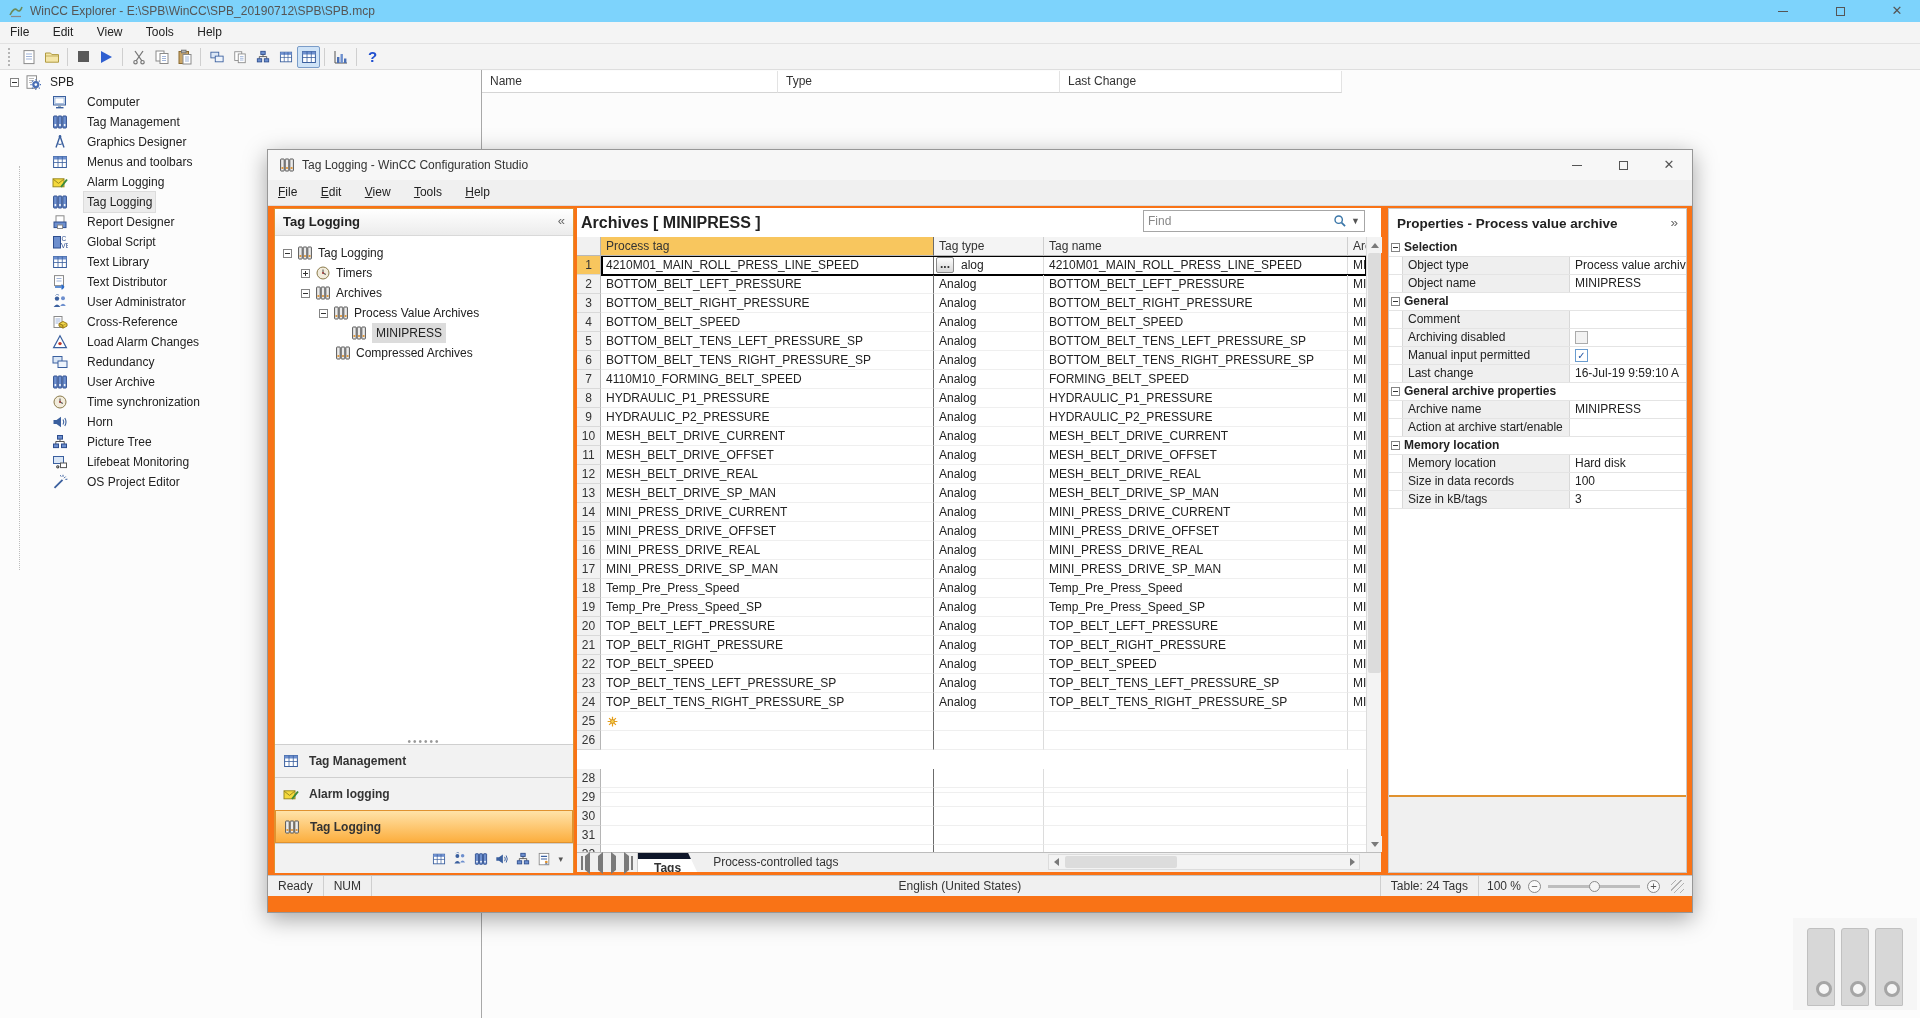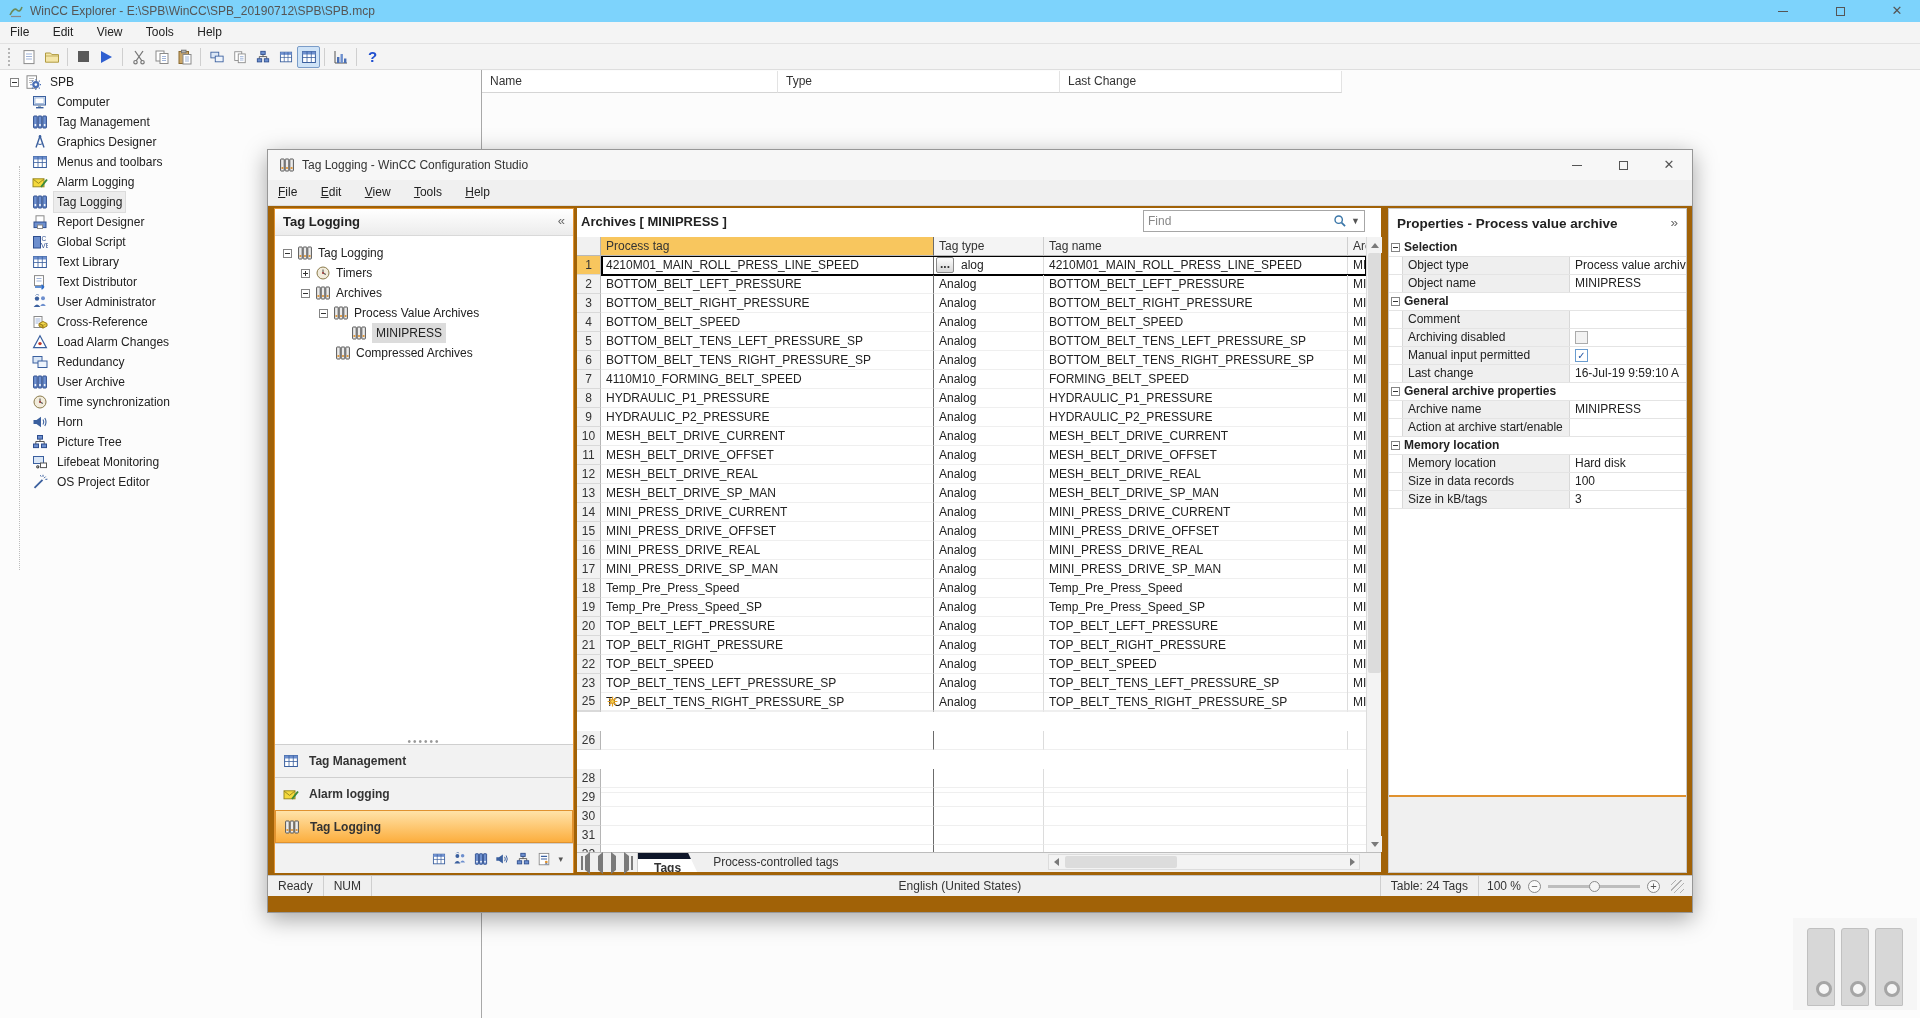--- a/index.html
+++ b/index.html
@@ -25,32 +25,32 @@
 .ic16{width:16px;height:16px}
 .ic14{width:14px;height:14px}
 .ic13{width:13px;height:13px}
 
 .x-split{position:absolute;left:481px;top:70px;width:1px;height:948px;background:#a8a8a8}
 .x-headrow{position:absolute;left:482px;top:71px;height:22px;display:flex}
 .x-hcell{border-right:1px solid #e3e3e3;border-bottom:1px solid #d5d5d5;background:#fff;padding:3px 0 0 8px;color:#333}
 .x-tree{position:absolute;left:0;top:72px;width:480px}
 .x-dots{position:absolute;left:19px;top:94px;width:1px;height:404px;border-left:1px dotted #bdbdbd}
 .xt-root{position:relative;height:20px;line-height:20px}
-.xt-item{position:relative;height:20px;line-height:20px;padding-left:32px;display:flex;align-items:center;gap:6px}
+.xt-item{position:relative;height:20px;line-height:20px;padding-left:52px;display:flex;align-items:center;gap:16px}
 .xt-label{padding:0 3px;white-space:nowrap}
 .xt-label.sel{background:#ececec;outline:1px solid #dcdcdc}
 .exp{display:inline-block;width:9px;height:9px;border:1px solid #848484;background:#fff;position:relative;vertical-align:middle}
 .exp::before{content:"";position:absolute;left:1px;right:1px;top:3px;height:1px;background:#333}
 .exp.plus::after{content:"";position:absolute;top:1px;bottom:1px;left:3px;width:1px;background:#333}
 
 .wm{position:absolute;left:1793px;top:918px;width:124px;height:92px;background:#f6f6f6;display:flex;align-items:flex-end;justify-content:center;gap:6px;padding-bottom:4px}
 .wm .b{width:28px;height:78px;background:#d7d7d7;border:1px solid #c0c0c0;border-radius:3px 3px 1px 1px;position:relative}
 .wm .b::after{content:"";position:absolute;left:8px;bottom:8px;width:10px;height:10px;border-radius:50%;background:#f6f6f6;border:3px solid #a5a5a5}
 
-#dlg{position:absolute;left:267px;top:149px;width:1426px;height:764px;background:#a16207;border:1px solid #979797;box-shadow:0 6px 22px rgba(0,0,0,.35)}
+#dlg{position:absolute;left:267px;top:149px;width:1426px;height:764px;background:#f97316;border:1px solid #979797;box-shadow:0 6px 22px rgba(0,0,0,.35)}
 .d-titlebar{position:absolute;left:0;top:0;width:100%;height:30px;background:#f7f7f7;display:flex;align-items:center}
 .d-title{margin-left:34px;color:#333}
 .d-ticon{position:absolute;left:11px;top:7px}
 .d-controls{position:absolute;right:0;top:0;display:flex}
 .d-controls .winbtn{position:static}
 .wb-close{font-size:13px}
 .d-menubar{position:absolute;left:0;top:30px;width:100%;height:26px;background:#f0f0f0;border-bottom:1px solid #dcdcdc}
 .d-menubar span{display:inline-block;padding:5px 10px}
 .d-menubar span::first-letter{text-decoration:underline}
 
@@ -59,21 +59,21 @@
 .dl-collapse{position:absolute;right:8px;top:4px;color:#666;font-weight:normal}
 .dt-row{position:absolute;height:20px;line-height:20px;display:flex;align-items:center;gap:5px;white-space:nowrap}
 .dt-sel{background:#dcdcdc;padding:0 4px}
 .dl-splitdots{position:absolute;left:0;top:527px;width:298px;text-align:center;color:#999;font-size:10px;letter-spacing:2px}
 .nav-item{position:absolute;left:0;width:298px;height:33px;border-top:1px solid #cfcfcf;background:#f2f2f2;display:flex;align-items:center;gap:10px;padding-left:8px;font-weight:bold;color:#333}
 .nav-item.active{background:linear-gradient(#ffe3a9,#fcae3e);border:1px solid #e0922f;width:298px}
 .nav-iconrow{position:absolute;left:0;top:634px;width:298px;height:30px;border-top:1px solid #cfcfcf;background:#f2f2f2;display:flex;align-items:center;justify-content:flex-end;gap:7px;padding-right:10px}
 .chev{color:#555;font-size:9px}
 
 .d-center{position:absolute;left:309px;top:58px;width:804px;height:664px;background:#fff}
-.gc-title{position:absolute;left:4px;top:6px;font-weight:bold;font-size:13px}
+.gc-title{position:absolute;left:4px;top:6px;font-weight:bold;font-size:16px}
 .findbox{position:absolute;left:566px;top:2px;width:222px;height:22px;border:1px solid #a6a6a6;background:#fff;display:flex;align-items:center;padding:0 4px;gap:4px}
 .find-ph{flex:1;color:#888}
 .g-headrow{position:absolute;left:0;top:29px;width:789px;height:19px}
 .g-hcell{position:absolute;top:0;height:19px;background:#f4f4f4;border-right:1px solid #cfcfcf;border-bottom:1px solid #b9b9b9;padding:2px 0 0 5px;color:#333;overflow:hidden;white-space:nowrap}
 .g-hcell.sel{background:#f8c65e;border-right:1px solid #6b6b6b}
 #grid-rows{position:absolute;left:0;top:48px;width:789px;height:596px;overflow:hidden;background:#fff}
 .g-row{position:absolute;left:0;width:789px;height:19px}
 .g-cell{position:absolute;top:0;height:19px;line-height:18px;border-bottom:1px solid #efefef;padding-left:5px;white-space:nowrap;overflow:hidden}
 .c-num{left:0;width:24px;background:#f1f1f1;border-right:1px solid #b5b5b5;border-bottom:1px solid #d9d9d9;text-align:center;padding-left:0;color:#333}
 .c-num.seln{background:#f8c65e}
@@ -813,21 +813,21 @@
             <span class="g-cell c-name">TOP_BELT_TENS_LEFT_PRESSURE_SP</span>
             <span class="g-cell c-arc">MI</span>
           </div>
           <div class="g-row" style="top: 437px;">
             <span class="g-cell c-num">24</span>
             <span class="g-cell c-tag">TOP_BELT_TENS_RIGHT_PRESSURE_SP</span>
             <span class="g-cell c-type">Analog</span>
             <span class="g-cell c-name">TOP_BELT_TENS_RIGHT_PRESSURE_SP</span>
             <span class="g-cell c-arc">MI</span>
           </div>
-          <div class="g-row" style="top: 436px;">
+          <div class="g-row" style="top: 456px;">
             <span class="g-cell c-num">25</span>
             <span class="g-cell c-tag"><svg class="ic13" style="vertical-align: middle;">
                 <use href="#i-star"></use>
               </svg></span>
             <span class="g-cell c-type"></span>
             <span class="g-cell c-name"></span>
             <span class="g-cell c-arc"></span>
           </div>
           <div class="g-row" style="top: 475px;">
             <span class="g-cell c-num">26</span>

